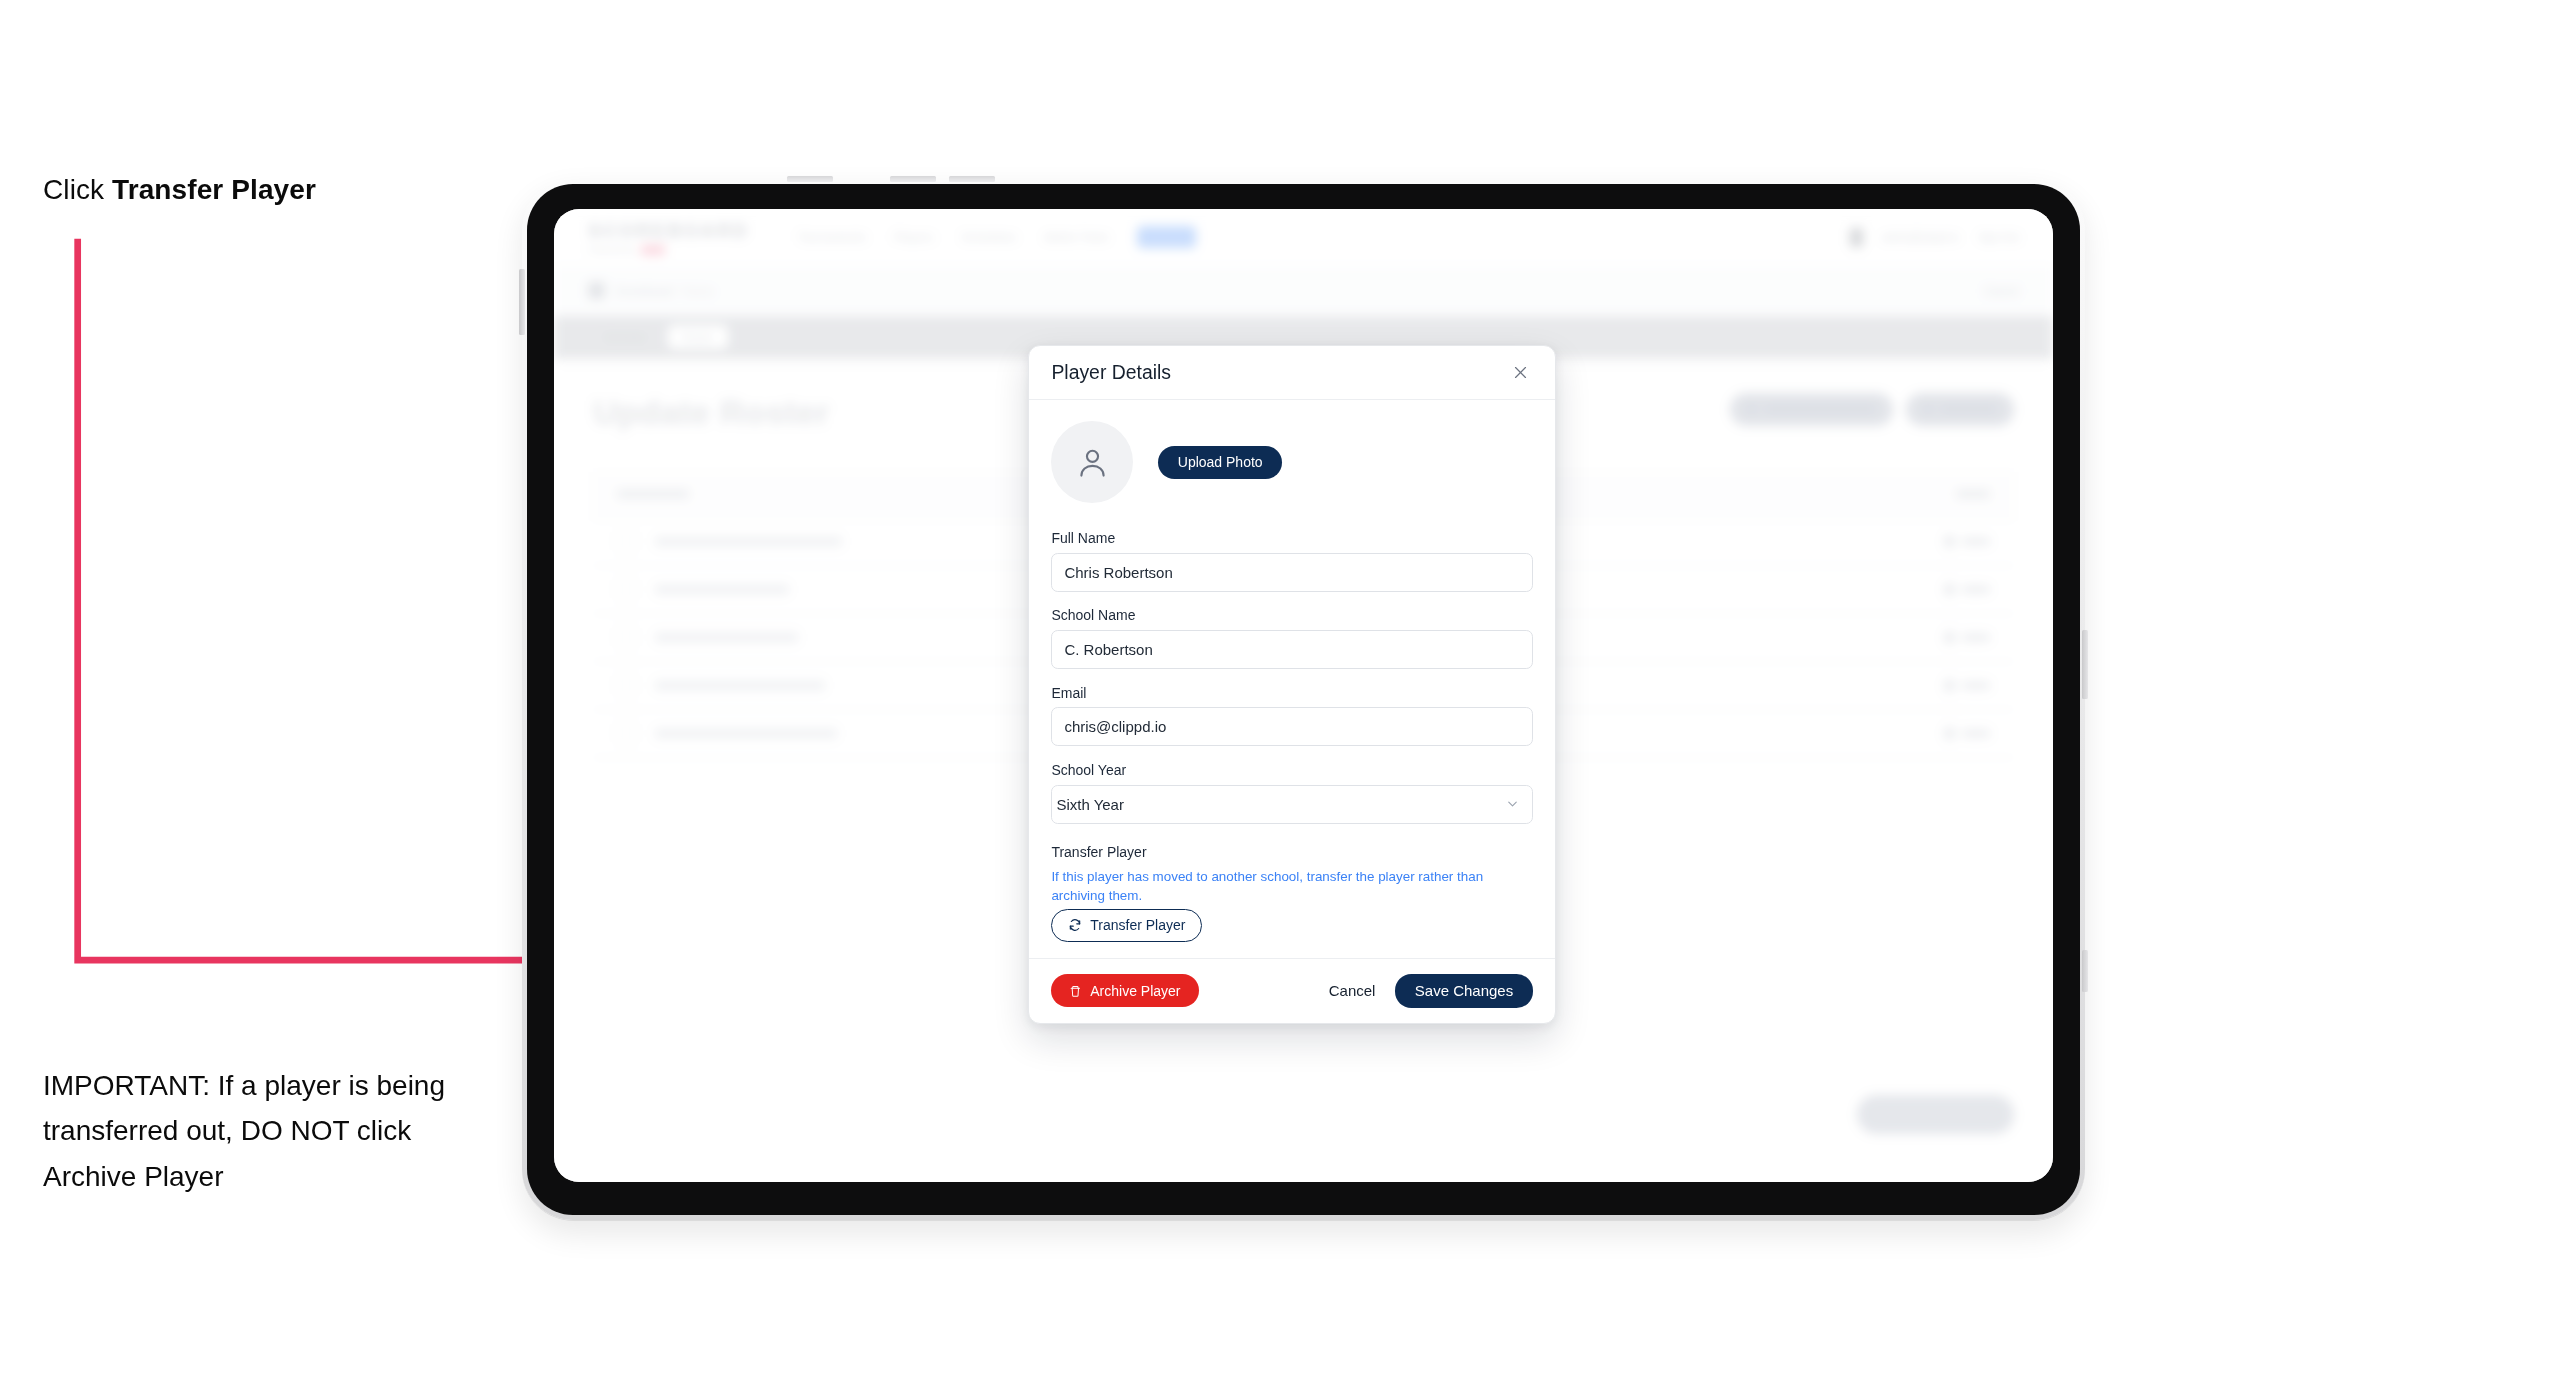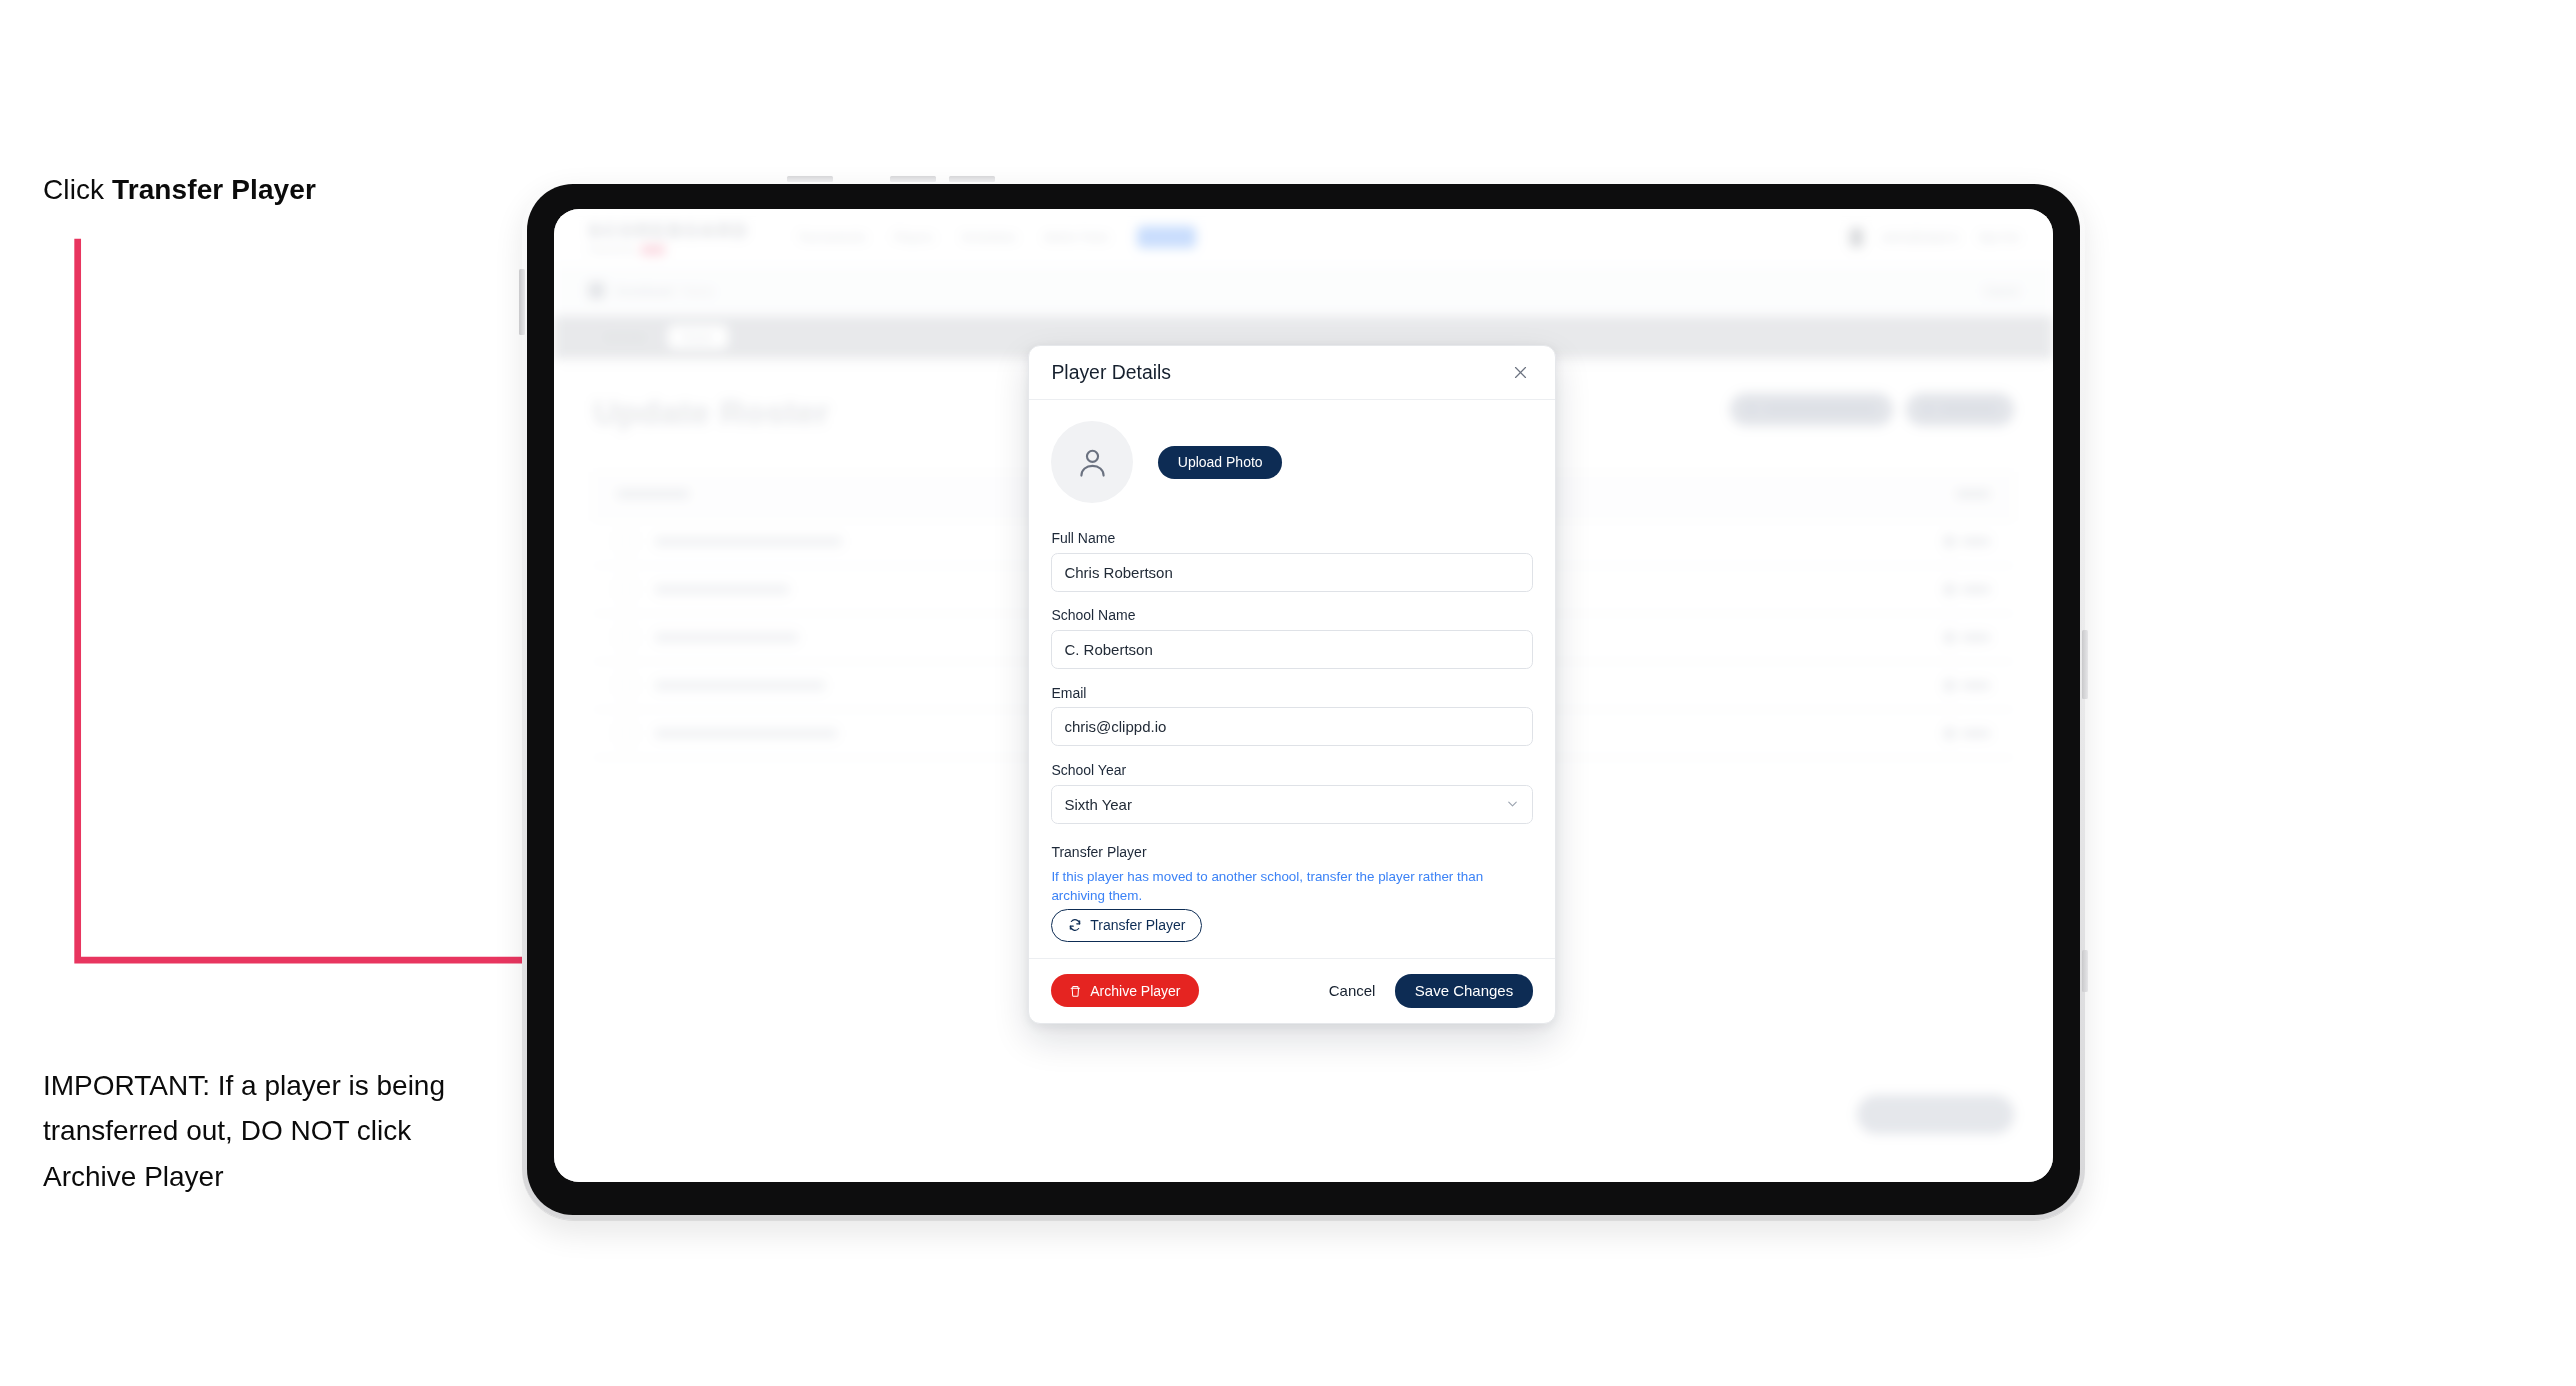--- a/index.html
+++ b/index.html
@@ -144,21 +144,21 @@
 
   .fld { margin-bottom:15.7px; }
   .fld-label { font-size:14px; color:#1d2838; margin-bottom:6.7px; }
   .fld-input {
     width:100%; height:39px; border:0.7px solid #dfe2e7; border-radius:6.7px;
     background:#fff; padding:15px 12px; font-size:15px; color:#222b37;
     font-family:"Liberation Sans", sans-serif; outline:none;
   }
   .fld-select {
     width:100%; height:39px; border:0.7px solid #dfe2e7; border-radius:6.7px;
-    background:#fff; padding:0 33px 0 12px; font-size:15px; color:#222b37;
+    background:#fff; padding:0 33px 0 4px; font-size:15px; color:#222b37;
     display:flex; align-items:center; position:relative; cursor:pointer;
   }
   .chev { position:absolute; right:12px; top:50%; transform:translateY(-50%); width:15px; height:15px; }
 
   .xfer { margin-top:20px; }
   .xfer-title { font-size:14px; color:#1d2838; margin-bottom:6.7px; }
   .xfer-desc { font-size:13.4px; line-height:1.42; color:#3b82f6; max-width:501px; margin-bottom:4px; }
   .xfer-btn {
     display:inline-flex; align-items:center; gap:8.2px;
     border:1.5px solid #0d2c54; background:#fff; color:#0d2c54;

